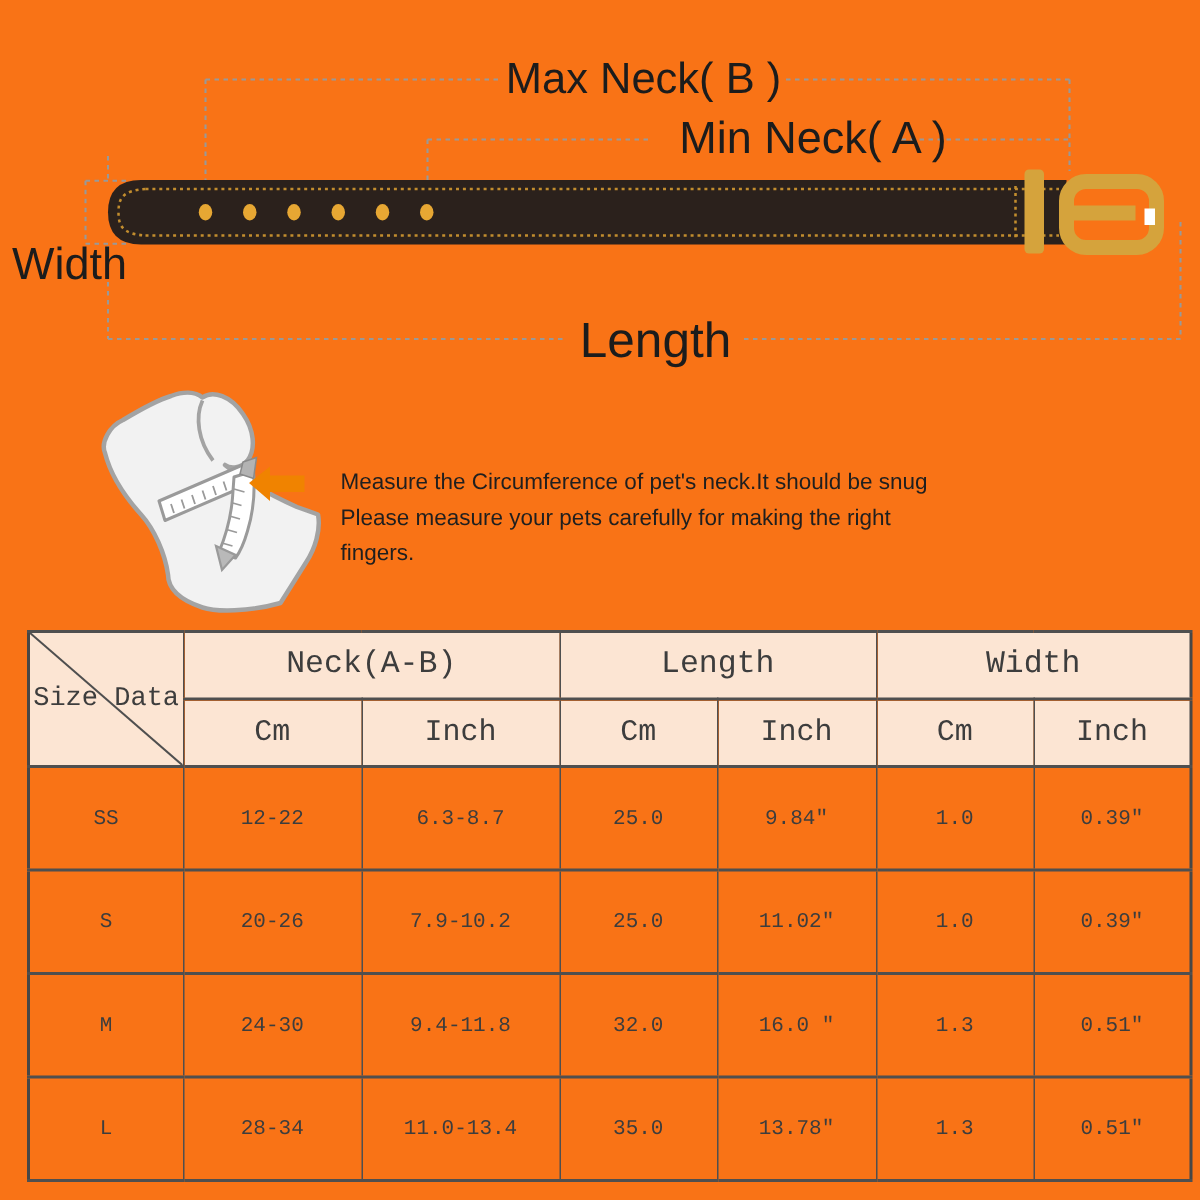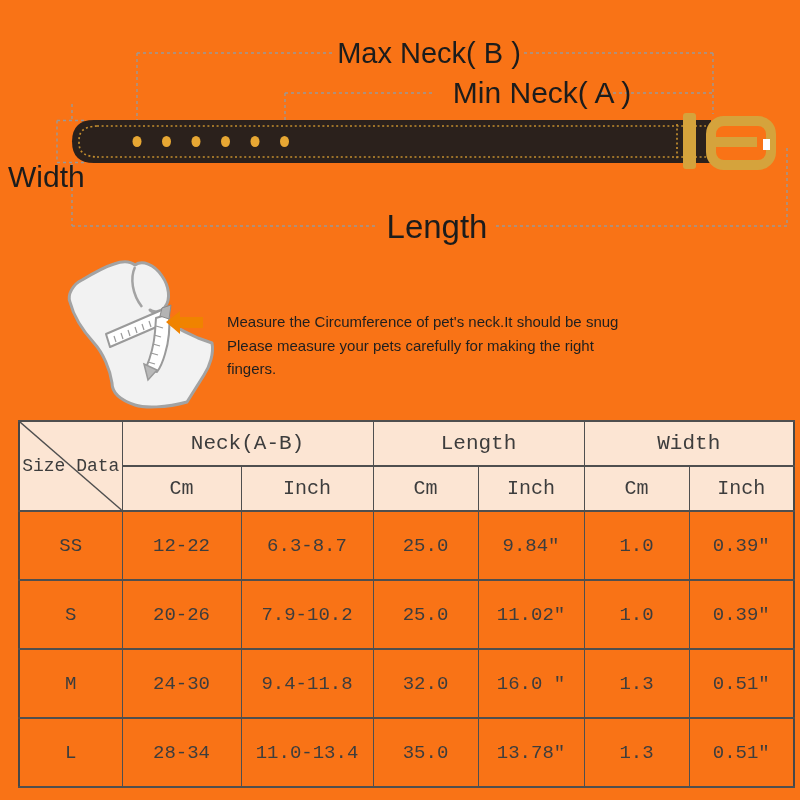--- a/index.html
+++ b/index.html
@@ -23,21 +23,21 @@
 
   
   table.size{position:absolute;left:18px;top:420px;width:775px;
              border-collapse:collapse;table-layout:fixed;
              font-family:"Liberation Mono","DejaVu Sans Mono",monospace;
              color:#3d3d3d;text-align:center;border:2px solid #474747;}
   table.size td{border:1px solid #4f4f4f;border-top:2px solid #4f4f4f;
                 border-bottom:2px solid #4f4f4f;padding:0;overflow:hidden;}
   tr.grp{height:45px;font-size:21px;}
   tr.units{height:45px;font-size:20px;}
-  tr.data{height:69px;font-size:19px;}
+  tr.data{height:69px;font-size:14px;}
   tr.grp td, tr.units td{background:#fce5d3;}
   td.corner{position:relative;background:#fce5d3;font-size:18px;letter-spacing:0;}
   td.corner svg{position:absolute;left:0;top:0;width:100%;height:100%;}
   td.corner .corner-text{position:relative;z-index:1;}
 </style>
 </head>
 <body>
 
 <div class="page">
 

